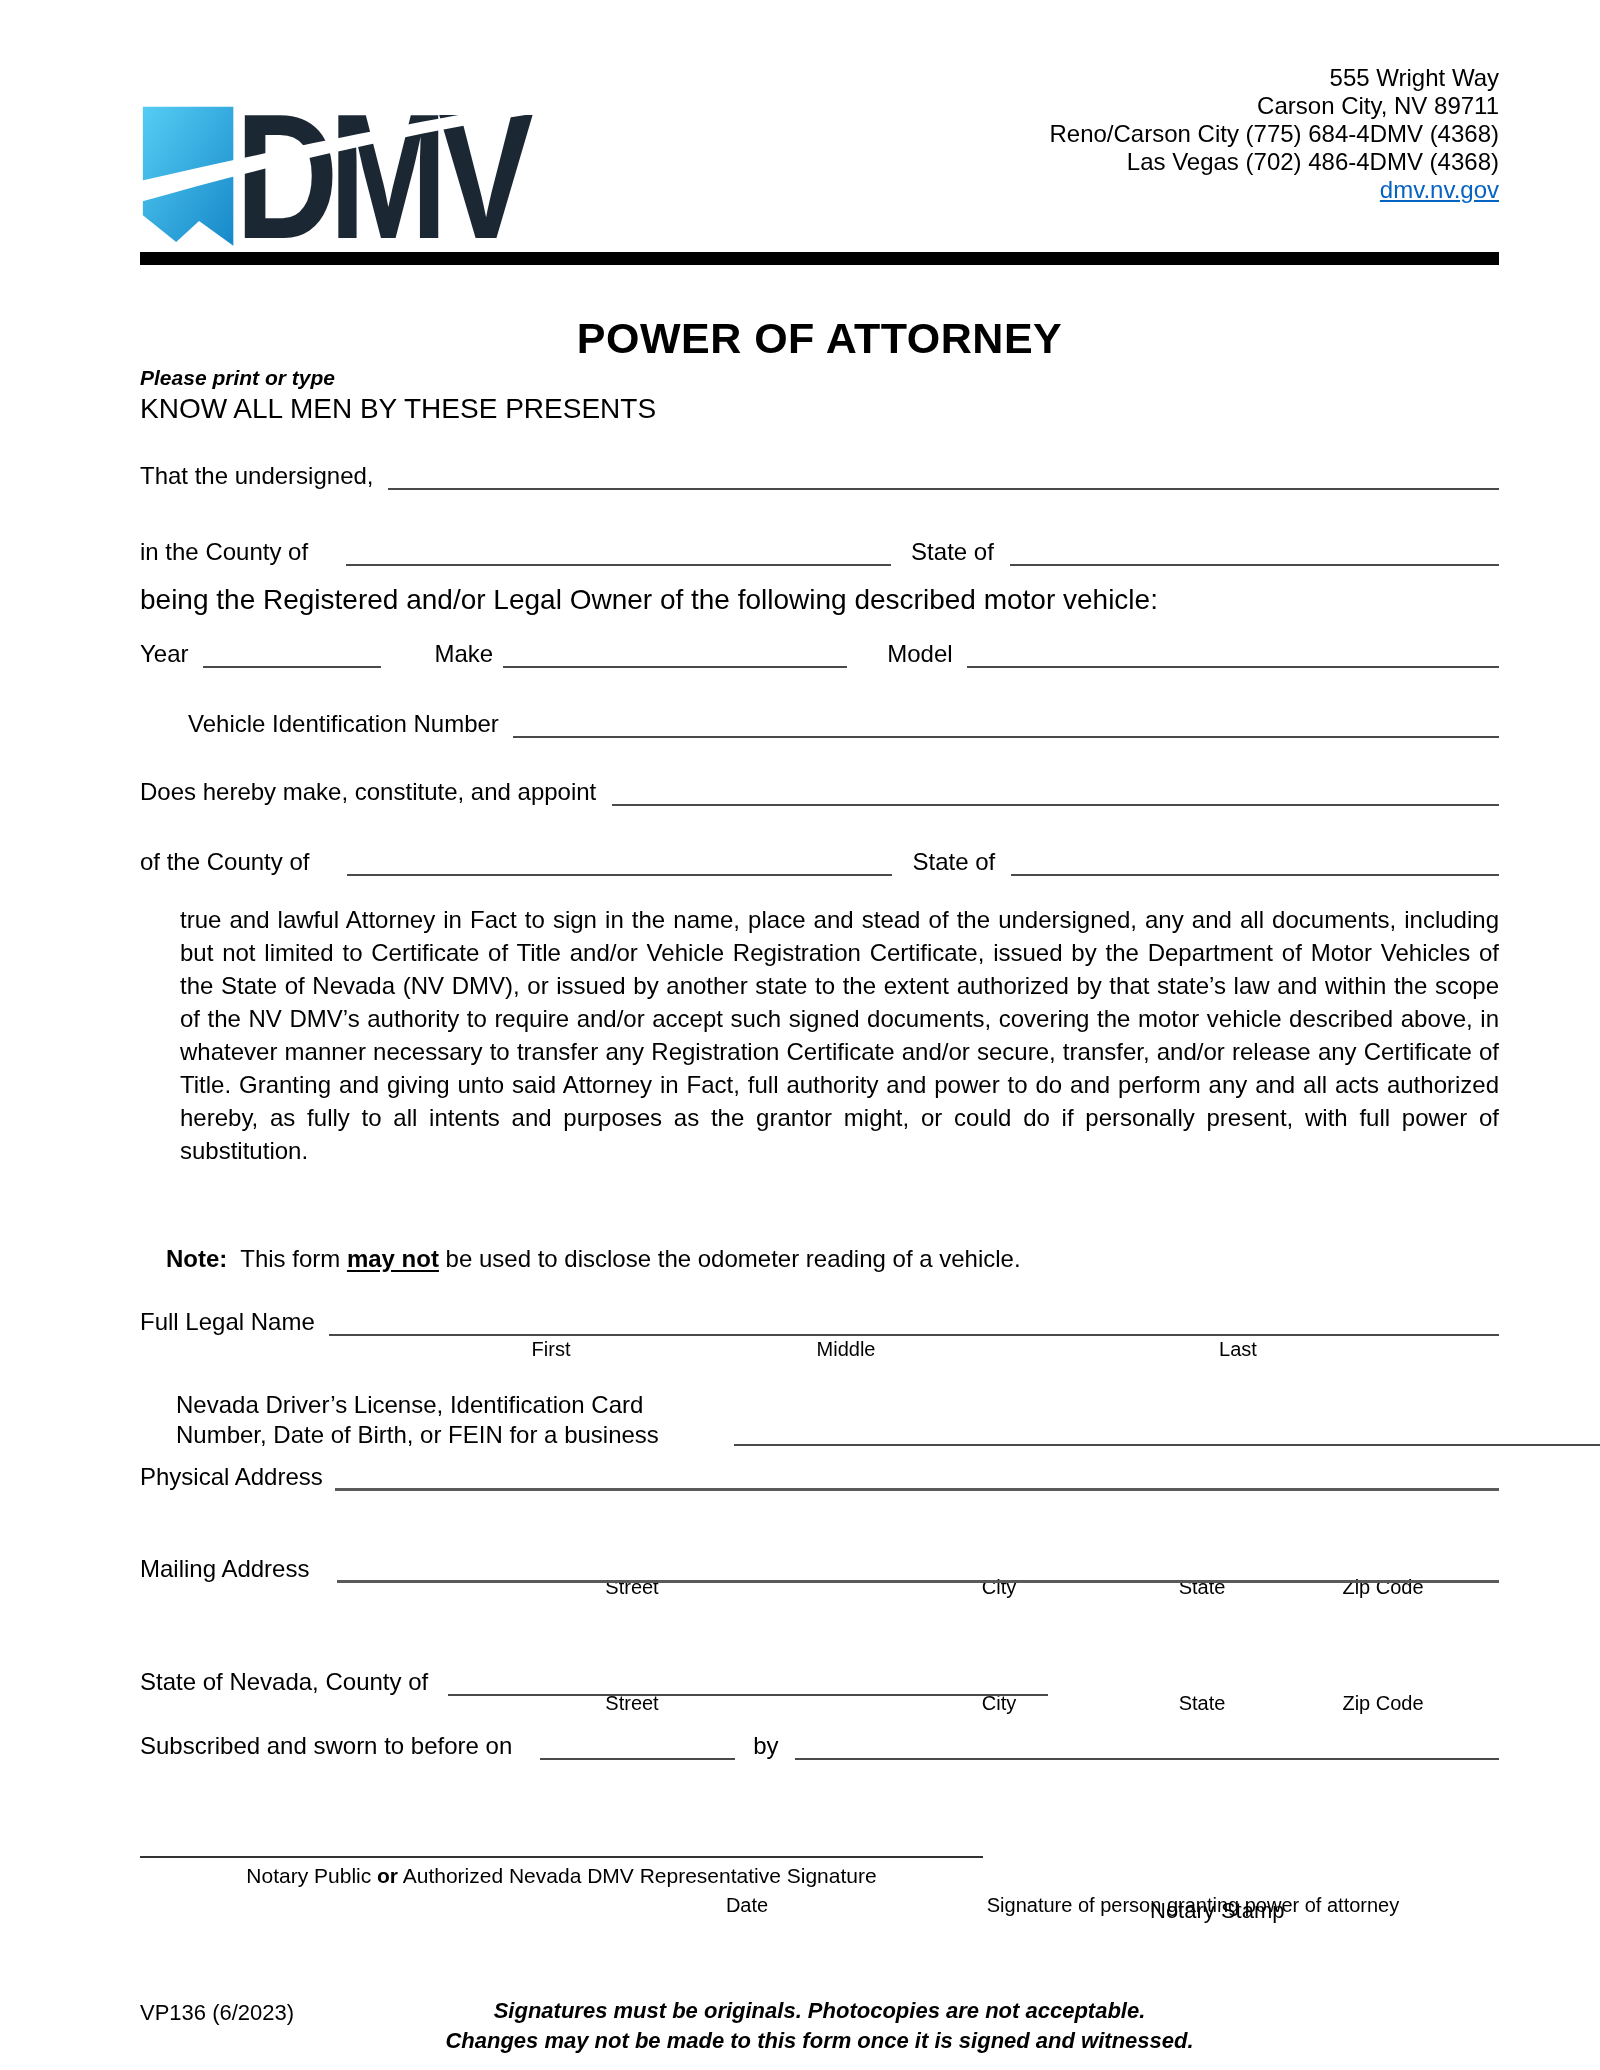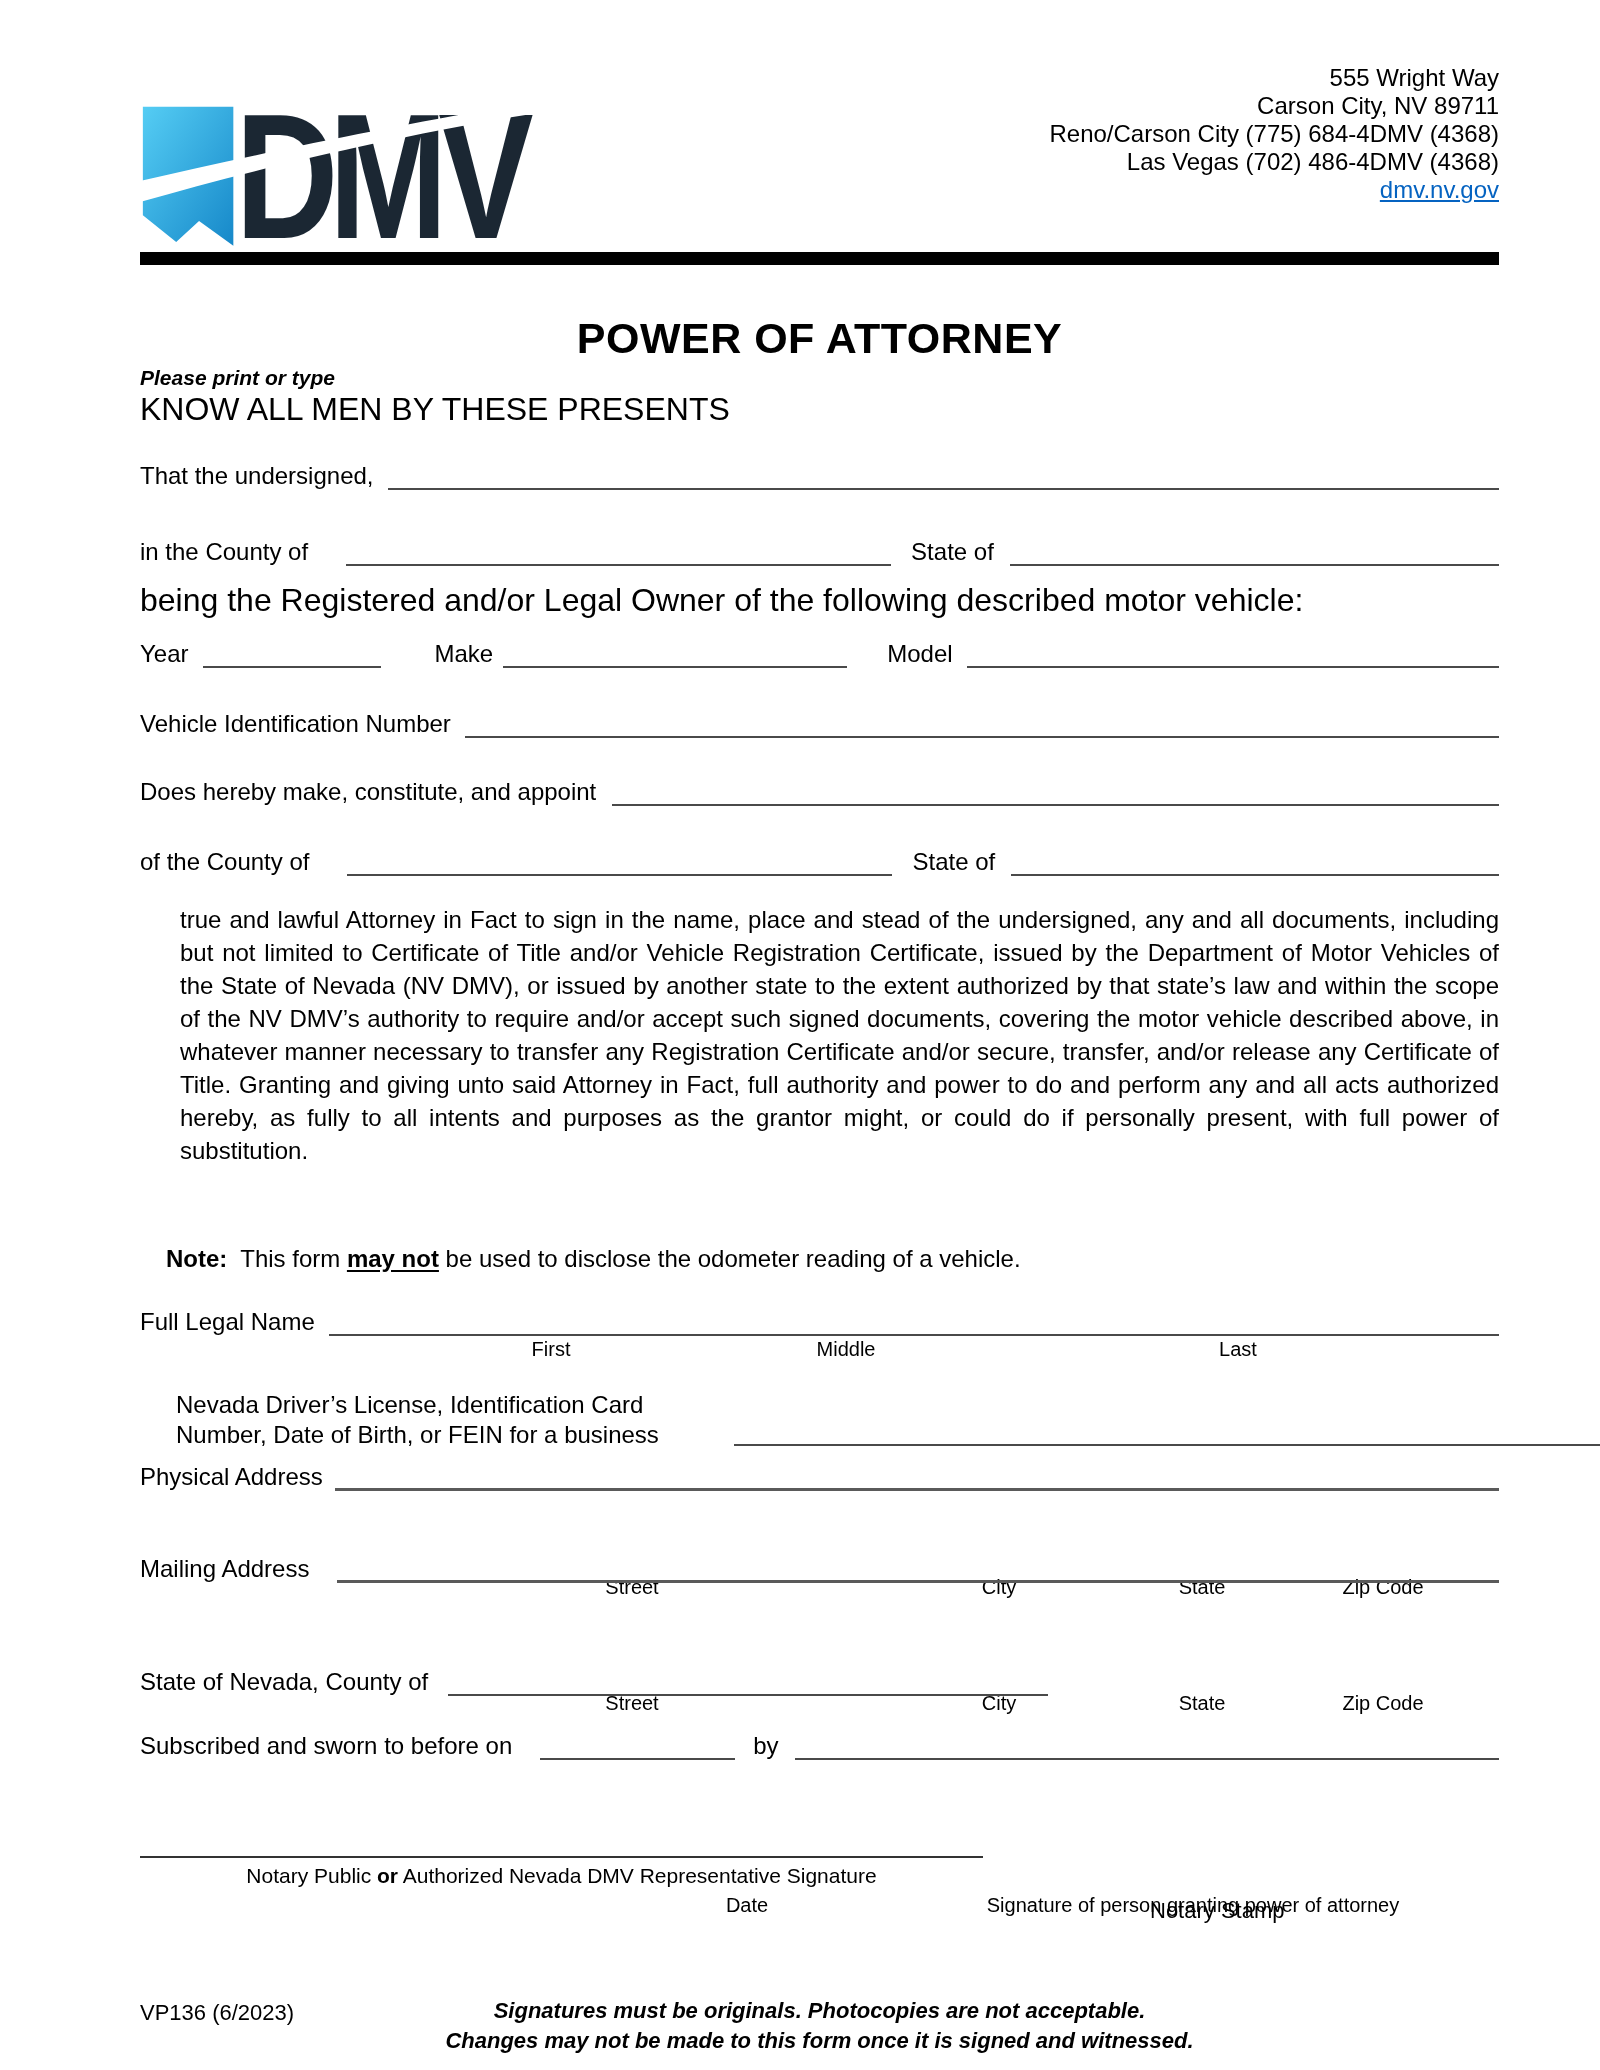--- a/index.html
+++ b/index.html
@@ -14,21 +14,21 @@
   .fill { border-bottom:2px solid #4a4a4a; height:30px; }
   .fill.thick { border-bottom:3px solid #5a5a5a; }
   .grow { flex:1 1 auto; }
   .sublabels { position:relative; height:24px; font-size:20px; }
   .sublabels span { position:absolute; transform:translateX(-50%); white-space:nowrap; }
   .addr { text-align:right; font-size:24px; line-height:28px; }
   .addr a { text-decoration:underline; }
   .bar { background:#000; }
   .title { text-align:center; font-size:43px; font-weight:bold; letter-spacing:0.5px; }
   .hint { font-size:21px; font-weight:bold; font-style:italic; }
-  .plain { font-size:32px; line-height:28px; }
+  .plain { font-size:28px; line-height:28px; }
   .para { font-size:24px; line-height:33px; text-align:justify;margin-left:40px; }
   .note { font-size:24px; line-height:30px; white-space:pre-wrap; }
   .note b u { text-underline-offset:3px; }
   .dl-block { position:relative; font-size:24px; line-height:30px; }
   .dl-line { position:absolute; left:558px; right:0; bottom:4px; border-bottom:2px solid #4a4a4a; }
   .nline { border-top:2px solid #333; }
   .nlabel { font-size:21px; text-align:center; }
   .smalltext { font-size:22px; }
   .footer-notice { text-align:center; font-size:22px; font-weight:bold; font-style:italic; line-height:30px; }
 </style>
@@ -84,21 +84,21 @@
 
   <div class="abs content row" style="top:636px;">
     <span class="lbl">Year</span>
     <span class="fill" style="width:178px; margin-left:14px;"></span>
     <span class="lbl" style="margin-left:54px;">Make</span>
     <span class="fill" style="width:344px; margin-left:10px;"></span>
     <span class="lbl" style="margin-left:40px;">Model</span>
     <span class="fill grow" style="margin-left:14px;"></span>
   </div>
 
-  <div class="abs content row" style="top:706px;">
+  <div class="abs content row" style="top:706px;margin-left:48px;">
     <span class="lbl">Vehicle Identification Number</span>
     <span class="fill grow" style="margin-left:14px;"></span>
   </div>
 
   <div class="abs content row" style="top:774px;">
     <span class="lbl">Does hereby make, constitute, and appoint</span>
     <span class="fill grow" style="margin-left:16px;"></span>
   </div>
 
   <div class="abs content row" style="top:844px;">

